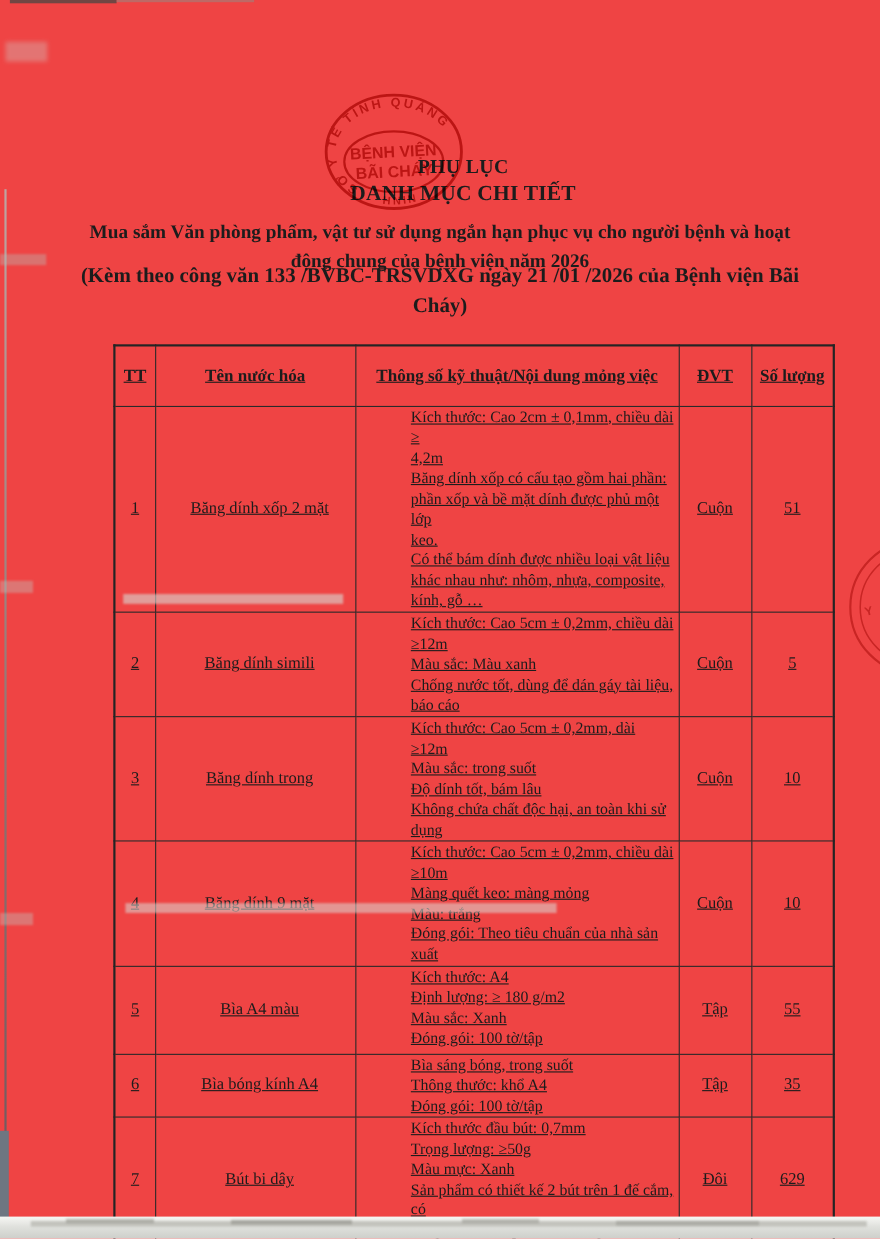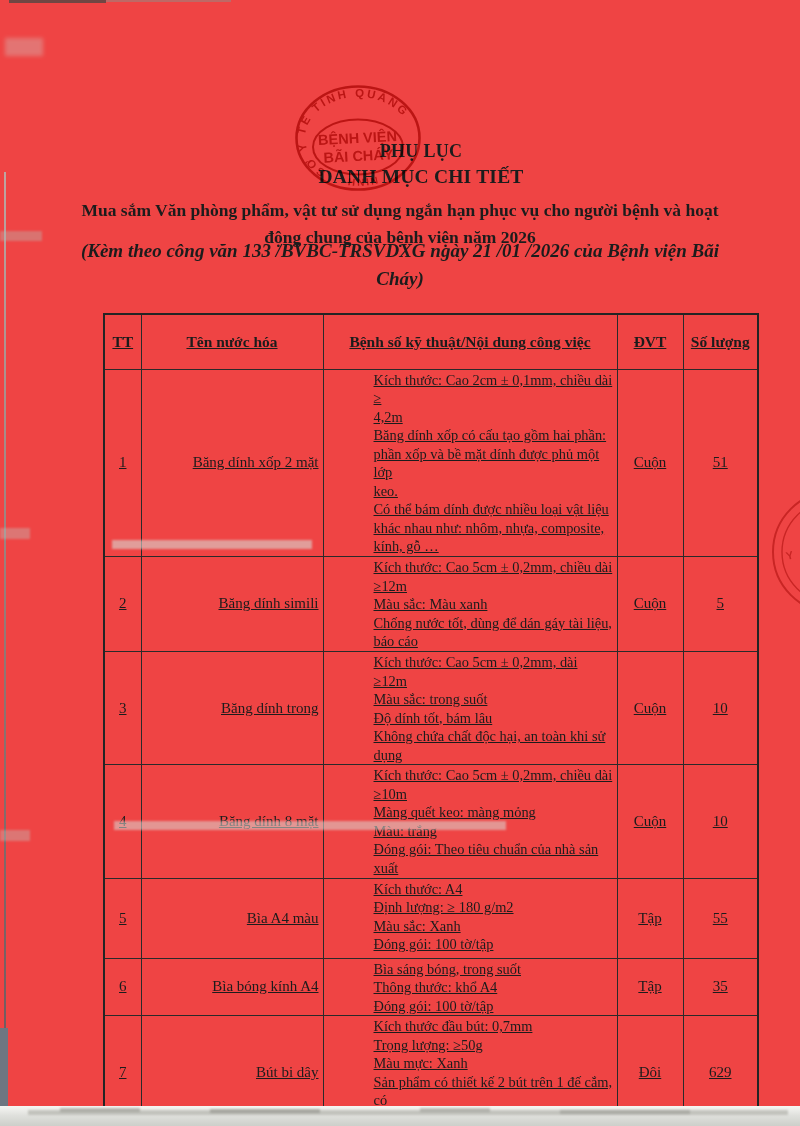--- a/index.html
+++ b/index.html
@@ -7,21 +7,21 @@
   body { font-family:"Liberation Serif","DejaVu Serif",serif; background:#ffffff; color:#1c1c1c; position:relative; overflow:hidden; }
   .page { position:absolute; inset:0; background:#ef4444; }
 
   
   .title-block { position:absolute; left:0; top:141px; width:800px; text-align:center; transform:translateX(21px); }
   .title1 { font-size:18px; font-weight:bold; letter-spacing:.3px; }
   .title2 { font-size:19.5px; font-weight:bold; margin-top:4px; letter-spacing:.2px; }
   .subtitle { position:absolute; left:40px; top:197px; width:720px; text-align:center;
               font-size:17.5px; font-weight:bold; line-height:27px; white-space:pre-line; }
   .reference { position:absolute; left:20px; top:237px; width:760px; text-align:center;
-               font-size:19px; font-weight:bold; font-style:italic; line-height:28px; white-space:pre-line; }
+               font-size:19px; font-weight:bold; line-height:28px; white-space:pre-line; }
 
   
   .stamp { position:absolute; left:288px; top:76px; width:142px; height:124px;
            mix-blend-mode:multiply; opacity:.92; z-index:5; pointer-events:none; }
   .side-stamp { position:absolute; left:760px; top:492px; width:40px; height:130px;
                 overflow:hidden; mix-blend-mode:multiply; opacity:.8; z-index:5; pointer-events:none; }
 
   
   table.items { position:absolute; left:103px; top:313px; width:654px;
                 border-collapse:collapse; table-layout:fixed; }
@@ -29,21 +29,21 @@
   table.items col:nth-child(2){ width:182px; }
   table.items col:nth-child(3){ width:294px; }
   table.items col:nth-child(4){ width:66px; }
   table.items col:nth-child(5){ width:75px; }
   table.items th, table.items td { border:1.6px solid #2a2a2a; }
   table.items { border:2px solid #242424;text-decoration:underline; }
   th { font-size:15.5px; font-weight:bold; text-align:center; vertical-align:middle; padding:2px 1px; }
   tr.hdr { height:55px; }
   td { font-size:15px; vertical-align:middle; }
   td.c-tt { text-align:center; }
-  td.c-name { text-align:right; padding-left:12px; padding-right:4px; }
+  td.c-name { text-align:center; padding-left:12px; padding-right:4px; }
   td.c-spec { vertical-align:top; padding:0; }
   td.c-spec .spec { font-size:14.4px; line-height:18.55px; white-space:pre-line;
                     padding:1px 2px 0 6px; overflow:hidden; height:100%;margin-left:44px; }
   td.c-unit, td.c-qty { text-align:center;margin-left:40px; }
   tr.r1{ height:149px; } tr.r2{ height:95px; } tr.r3{ height:96px; } tr.r4{ height:90px; }
   tr.r5{ height:80px; } tr.r6{ height:57px; } tr.r7{ height:88px; }
 
   
   .art { position:absolute; pointer-events:none; }
   .top-smudge-a { left:9px; top:0; width:97px; height:3px; background:#474743; opacity:.75; }
@@ -117,21 +117,21 @@
         <col>
         <col>
         <col>
         <col>
         <col>
       </colgroup>
     <tbody>
         <tr class="hdr">
       <th>TT</th>
       <th>Tên nước hóa</th>
-      <th>Bệnh số kỹ thuật/Nội dung công việc</th>
+      <th>Thông số kỹ thuật/Nội dung mỏng việc</th>
       <th>ĐVT</th>
       <th>Số lượng</th>
     </tr>
     <tr class="r1">
       <td class="c-tt">1</td>
       <td class="c-name">Băng dính xốp 2 mặt</td>
       <td class="c-spec">
             <div class="spec">Kích thước: Cao 2cm ± 0,1mm, chiều dài ≥
 4,2m
 Băng dính xốp có cấu tạo gồm hai phần:
@@ -165,21 +165,21 @@
 Màu sắc: trong suốt
 Độ dính tốt, bám lâu
 Không chứa chất độc hại, an toàn khi sử
 dụng</div>
           </td>
       <td class="c-unit">Cuộn</td>
       <td class="c-qty">10</td>
     </tr>
     <tr class="r4">
       <td class="c-tt">4</td>
-      <td class="c-name">Băng dính 8 mặt</td>
+      <td class="c-name">Băng dính 9 mặt</td>
       <td class="c-spec">
             <div class="spec">Kích thước: Cao 5cm ± 0,2mm, chiều dài
 ≥10m
 Màng quết keo: màng mỏng
 Màu: trắng
 Đóng gói: Theo tiêu chuẩn của nhà sản xuất</div>
           </td>
       <td class="c-unit">Cuộn</td>
       <td class="c-qty">10</td>
     </tr>

